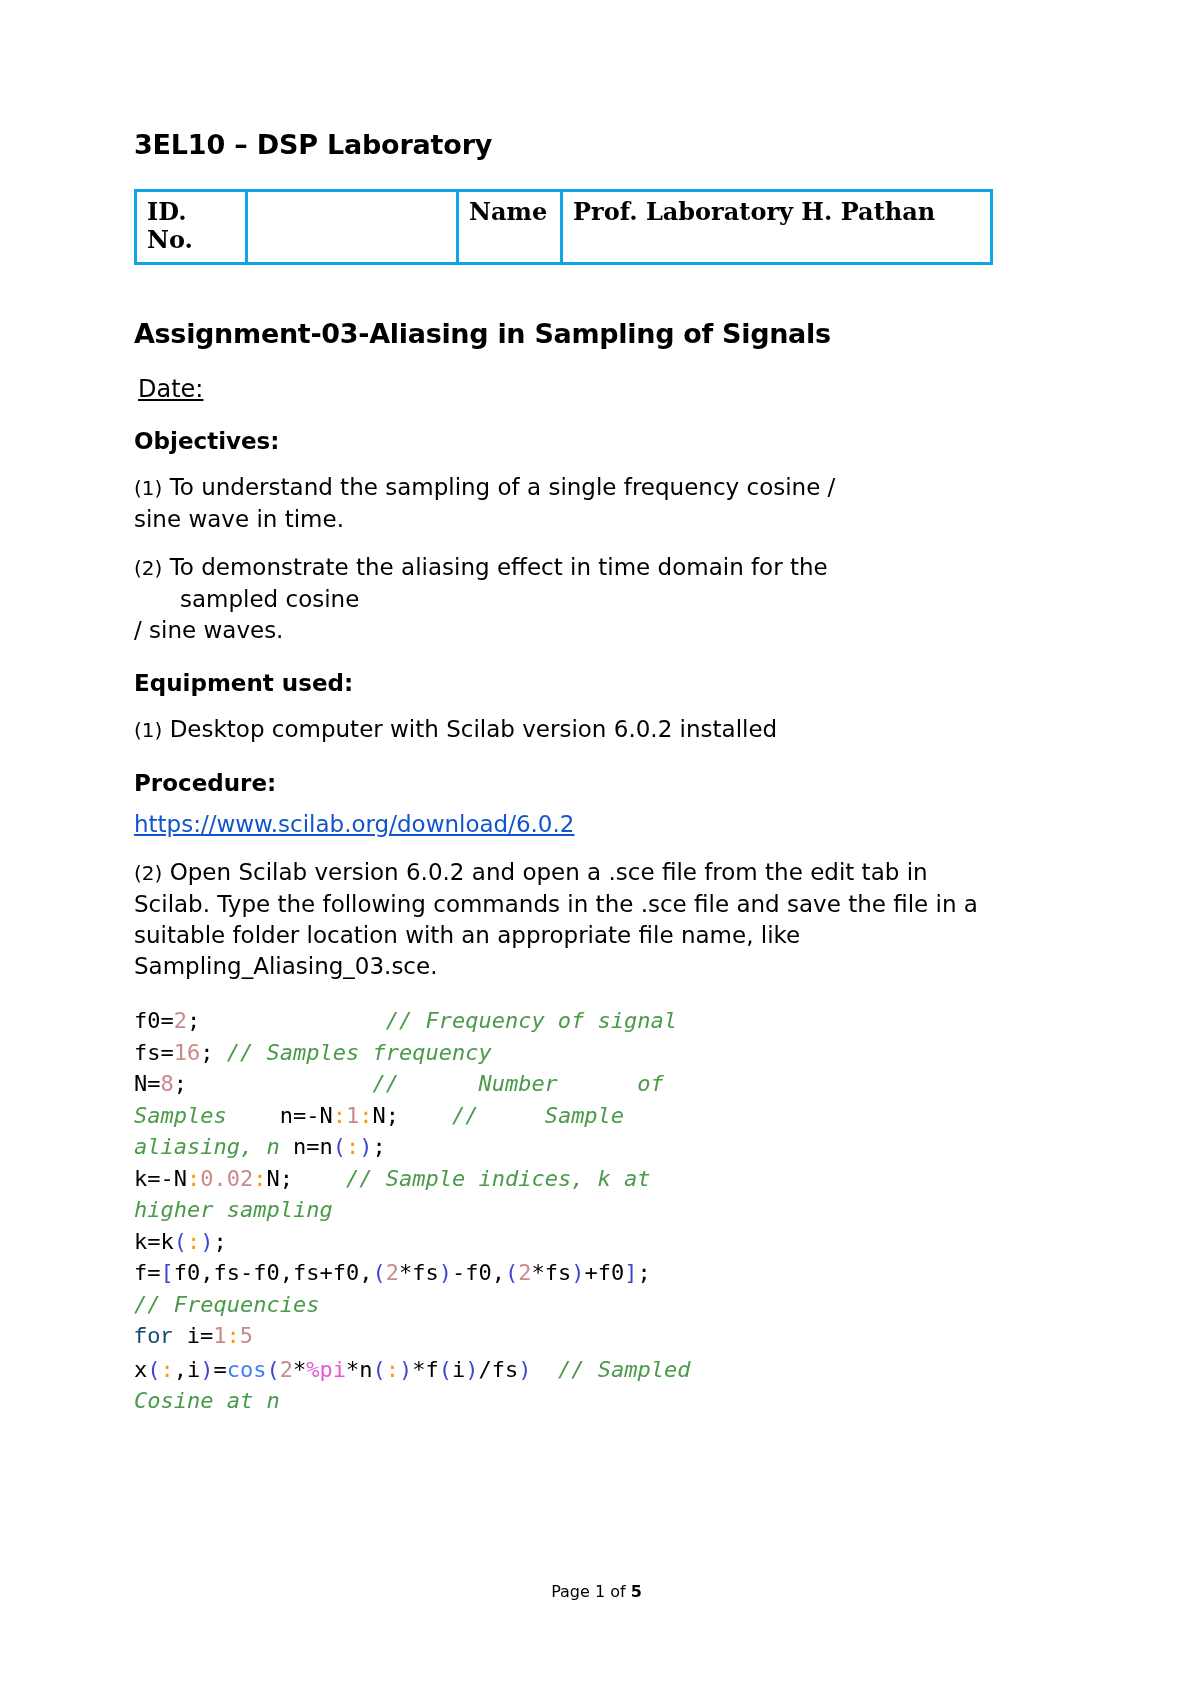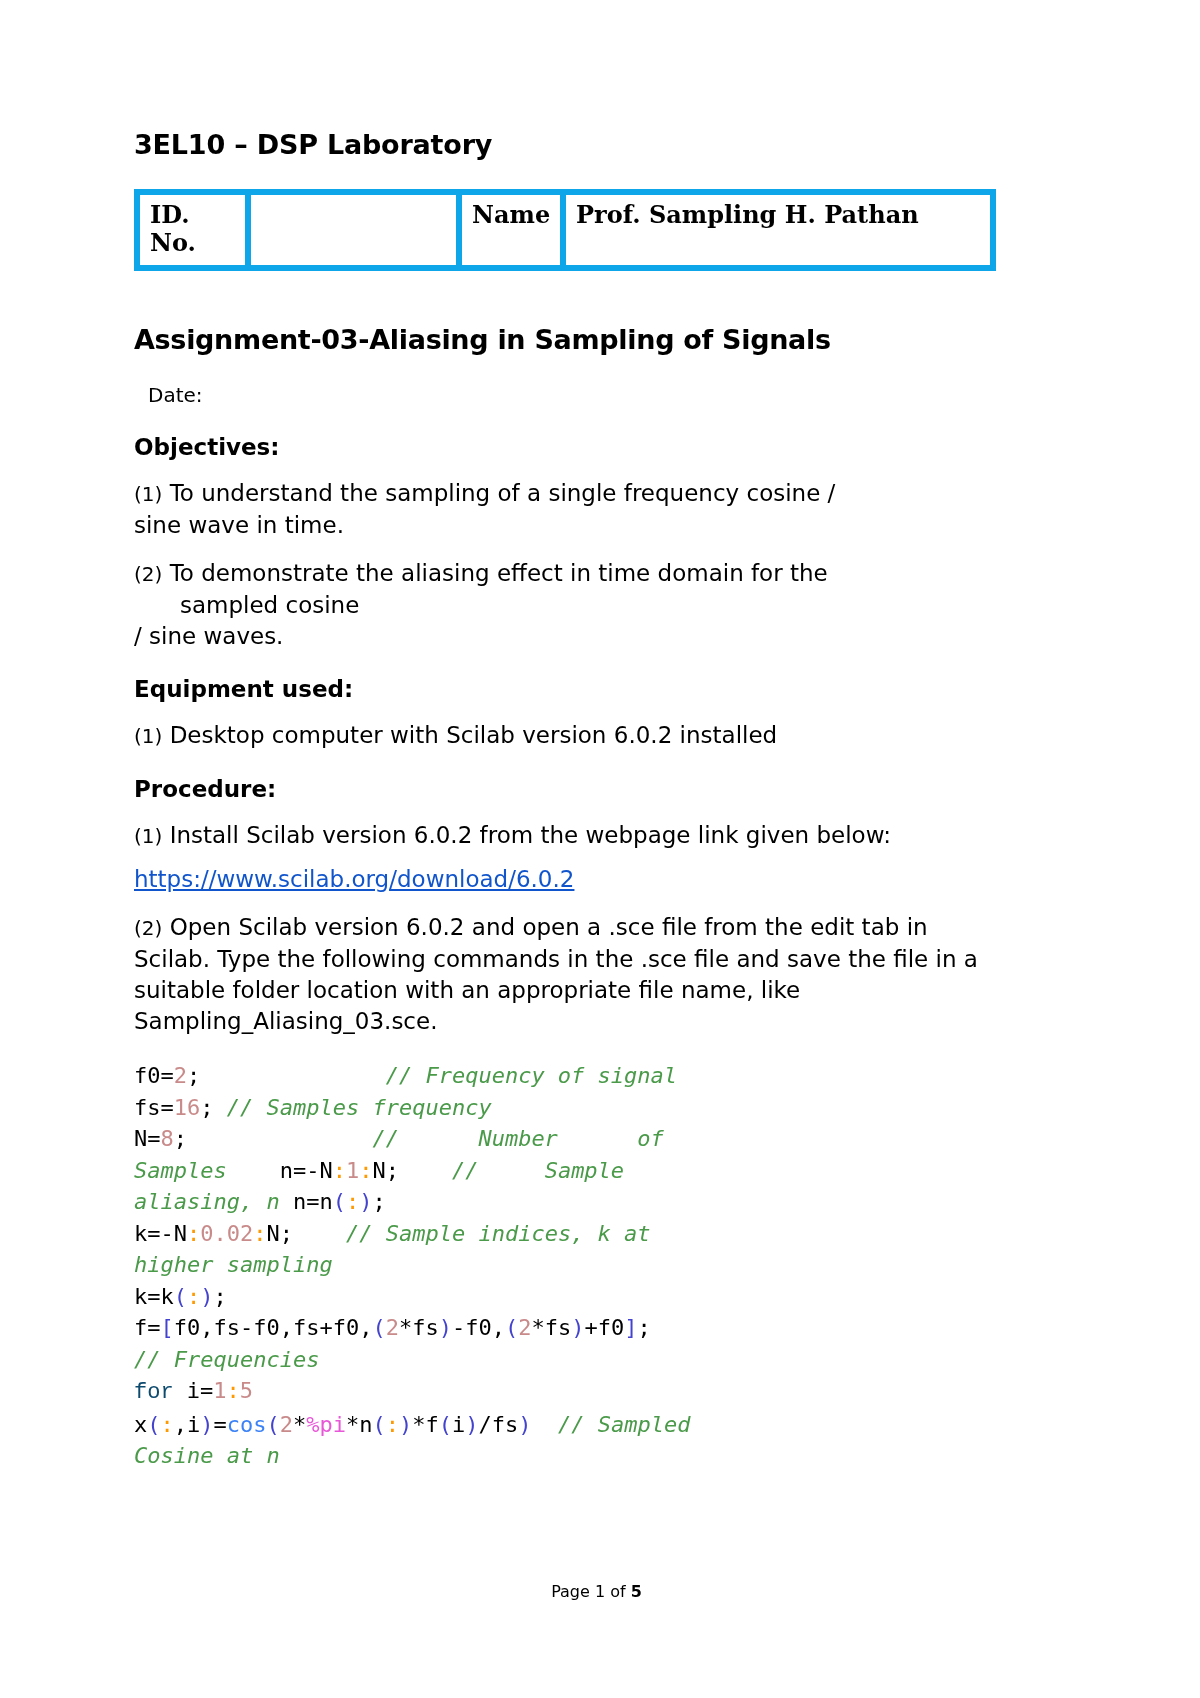--- a/index.html
+++ b/index.html
@@ -42,21 +42,21 @@
   }
 
   
   .info-table {
     border-collapse: collapse;
     width: 856px;
     table-layout: fixed;
     margin: 0 0 0 0;
   }
   .info-table td {
-    border: 6px solid #0ea5e9;
+    border: 3px solid #0ea5e9;
     font-family: "DejaVu Serif", serif;
     font-weight: bold;
     font-size: 24px;
     line-height: 28px;
     padding: 6px 8px 8px 10px;
     vertical-align: top;
     height: 68px;
     box-sizing: border-box;
   }
   .col-idlabel { width: 111px; }
@@ -67,24 +67,25 @@
   
   .h-assign {
     font-family: "DejaVu Sans", sans-serif;
     font-weight: bold;
     font-size: 27px;
     line-height: 34px;
     letter-spacing: -0.3px;
     margin: 52px 0 0 0;
   }
   .p-date {
-    font-size: 20px;
+    font-size: 24px;
     line-height: 30px;
-    margin: 23px 0 0 14px;
+    margin: 23px 0 0 4px;
     font-weight: normal;
+    text-decoration: underline;
   }
   .h-sub {
     font-weight: bold;
     font-size: 23px;
     line-height: 28px;
     margin: 23px 0 0 0;
   }
   .para {
     font-size: 23px;
     line-height: 31px;
@@ -149,21 +150,21 @@
   <div class="content">
 
     <h1 class="doc-title">3EL10 – DSP Laboratory</h1>
 
     <table class="info-table">
       <tbody>
         <tr>
           <td class="col-idlabel">ID. No.</td>
           <td class="col-idvalue"></td>
           <td class="col-namelabel">Name</td>
-          <td class="col-namevalue">Prof. Sampling H. Pathan</td>
+          <td class="col-namevalue">Prof. Laboratory H. Pathan</td>
         </tr>
       </tbody>
     </table>
 
     <h2 class="h-assign">Assignment-03-Aliasing in Sampling of Signals</h2>
 
     <p class="p-date">Date:</p>
 
     <h3 class="h-sub">Objectives:</h3>
 
@@ -182,24 +183,20 @@
 
     <h3 class="h-sub">Equipment used:</h3>
 
     <p class="para">
       <span class="num">(1)</span>
       <span>Desktop computer with Scilab version 6.0.2 installed</span>
     </p>
 
     <h3 class="h-sub">Procedure:</h3>
 
-    <p class="para">
-      <span class="num">(1)</span>
-      <span>Install Scilab version 6.0.2 from the webpage link given below:</span>
-    </p>
     <p class="link-line">
       <a class="link" href="#">https://www.scilab.org/download/6.0.2</a>
     </p>
 
     <p class="para">
       <span class="num">(2)</span>
       <span>Open Scilab version 6.0.2 and open a .sce file from the edit tab in Scilab. Type the following commands in the .sce file and save the file in a suitable folder location with an appropriate file name, like Sampling_Aliasing_03.sce.</span>
     </p>
 
     <pre class="code"><span>f0=<span class="numlit">2</span>;              <span class="cm">// Frequency of signal</span></span>

